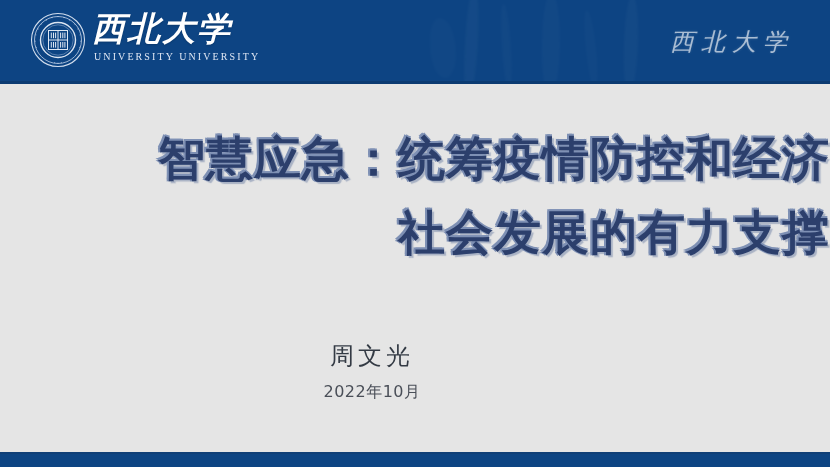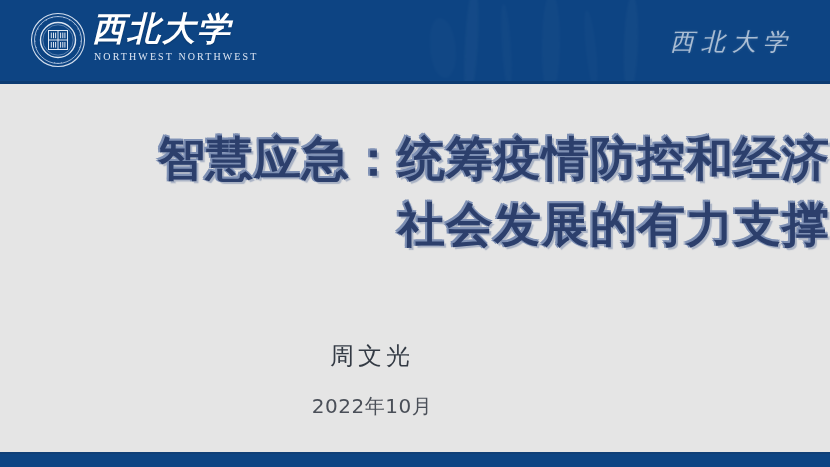--- a/index.html
+++ b/index.html
@@ -134,43 +134,43 @@
     line-height: 66px;
     letter-spacing: 1px;
     color: #2c3f6c;
     white-space: nowrap;
     text-shadow:
       -2px -2px 0 #7e90b4,
       -2px  0   0 #7e90b4,
        0   -2px 0 #7e90b4,
        2px  2px 1px rgba(120,136,170,.55);
   }
-  .title-line.l2 { margin-top: 0; }
+  .title-line.l2 { margin-top: 8px; }
 
   
   .presenter-block {
     position: absolute;
     left: 0;
     top: 340px;
     width: 744px;
     text-align: center;
   }
   .presenter-name {
     display: block;
     font-family: "DejaVu Serif", "Liberation Serif", serif;
     font-size: 24px;
     line-height: 32px;
     letter-spacing: 4px;
     color: #333a44;
   }
   .presenter-date {
     display: block;
-    margin-top: 24px;
+    margin-top: 10px;
     font-family: "DejaVu Sans", "Liberation Sans", sans-serif;
-    font-size: 20px;
+    font-size: 16px;
     line-height: 20px;
     letter-spacing: .5px;
     color: #4a4f58;
   }
 
   
   .footer-band {
     position: absolute;
     left: 0;
     bottom: 0;
@@ -248,21 +248,21 @@
           <circle cx="6.4" cy="35.3" r=".65"></circle>
           <circle cx="24.6" cy="50.6" r=".6"></circle>
             <circle cx="28" cy="51.1" r=".6"></circle>
           <circle cx="31.4" cy="50.6" r=".6"></circle>
         </g>
       </svg>
     </div>
 
     <div class="wordmark">
       <span class="wordmark-cn">西北大学</span>
-      <span class="wordmark-en">NORTHWEST NORTHWEST</span>
+      <span class="wordmark-en">UNIVERSITY UNIVERSITY</span>
     </div>
 
     <div class="motto">西北大学</div>
   </div>
 
   <div class="title-block">
     <span class="title-line l1">智慧应急：统筹疫情防控和经济</span>
     <span class="title-line l2">社会发展的有力支撑</span>
   </div>
 

